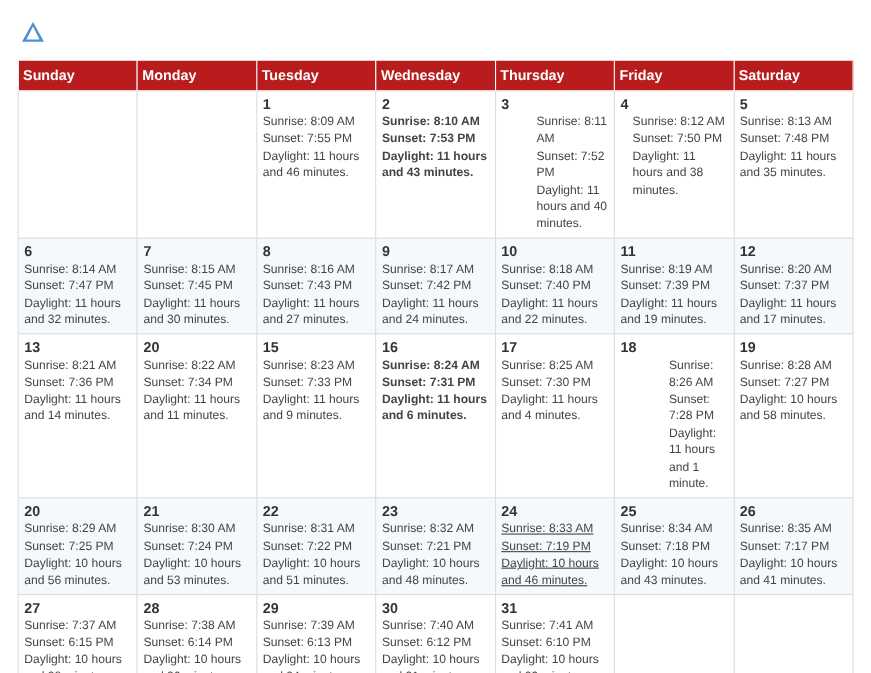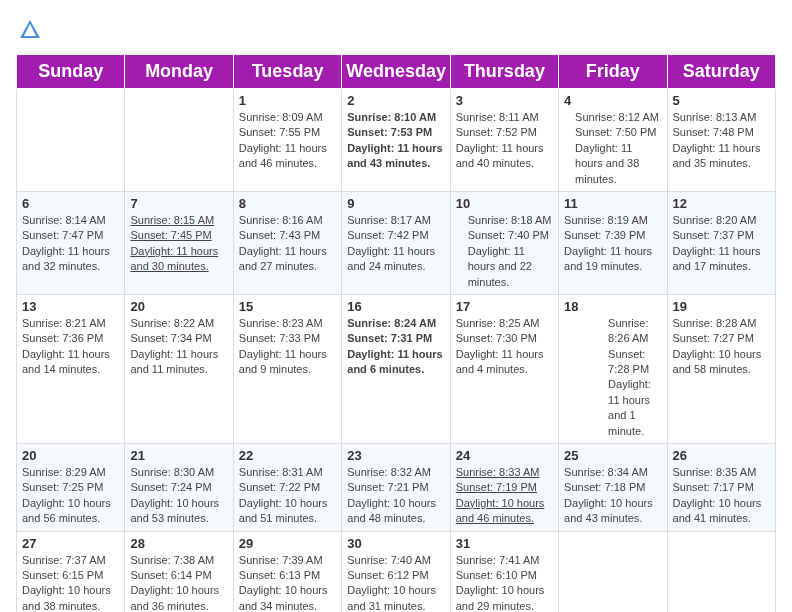--- a/index.html
+++ b/index.html
@@ -47,26 +47,26 @@
     .location-title {
       font-size: 16px;
       color: #555;
     }
     table {
       width: 100%;
       border-collapse: collapse;
       table-layout: fixed;
     }
     th {
-      background-color: #a21caf;
+      background-color: #b91c1c;
       color: #fff;
-      font-size: 18px;
+      font-size: 13px;
       font-weight: bold;
       padding: 6px 4px;
-      text-align: center;
+      text-align: left;
       border: 1px solid #fff;
     }
     td {
       border: 1px solid #ddd;
       vertical-align: top;
       padding: 4px 5px;
       min-height: 80px;
       height: 85px;
       font-size: 11px;
       color: #333;
@@ -138,21 +138,21 @@
 Daylight: 11 hours and 46 minutes.</div>
         </td>
         <td>
           <span class="day-number">2</span>
           <div class="day-info" style="white-space: pre-line; font-weight: bold;">Sunrise: 8:10 AM
 Sunset: 7:53 PM
 Daylight: 11 hours and 43 minutes.</div>
         </td>
         <td>
           <span class="day-number">3</span>
-          <div class="day-info" style="white-space: pre-line;">Sunrise: 8:11 AM
+          <div class="day-info" style="white-space: pre-line; margin-left: 32px;">Sunrise: 8:11 AM
 Sunset: 7:52 PM
 Daylight: 11 hours and 40 minutes.</div>
         </td>
         <td>
           <span class="day-number">4</span>
           <div class="day-info" style="white-space: pre-line; margin-left: 11px;">Sunrise: 8:12 AM
 Sunset: 7:50 PM
 Daylight: 11 hours and 38 minutes.</div>
         </td>
         <td>
@@ -164,39 +164,39 @@
       </tr>
       <tr>
         <td>
           <span class="day-number">6</span>
           <div class="day-info" style="white-space: pre-line;">Sunrise: 8:14 AM
 Sunset: 7:47 PM
 Daylight: 11 hours and 32 minutes.</div>
         </td>
         <td>
           <span class="day-number">7</span>
-          <div class="day-info" style="white-space: pre-line; text-decoration: underline;">Sunrise: 8:15 AM
+          <div class="day-info" style="white-space: pre-line;">Sunrise: 8:15 AM
 Sunset: 7:45 PM
 Daylight: 11 hours and 30 minutes.</div>
         </td>
         <td>
           <span class="day-number">8</span>
           <div class="day-info" style="white-space: pre-line;">Sunrise: 8:16 AM
 Sunset: 7:43 PM
 Daylight: 11 hours and 27 minutes.</div>
         </td>
         <td>
           <span class="day-number">9</span>
           <div class="day-info" style="white-space: pre-line;">Sunrise: 8:17 AM
 Sunset: 7:42 PM
 Daylight: 11 hours and 24 minutes.</div>
         </td>
         <td>
           <span class="day-number">10</span>
-          <div class="day-info" style="white-space: pre-line; margin-left: 12px;">Sunrise: 8:18 AM
+          <div class="day-info" style="white-space: pre-line;">Sunrise: 8:18 AM
 Sunset: 7:40 PM
 Daylight: 11 hours and 22 minutes.</div>
         </td>
         <td>
           <span class="day-number">11</span>
           <div class="day-info" style="white-space: pre-line;">Sunrise: 8:19 AM
 Sunset: 7:39 PM
 Daylight: 11 hours and 19 minutes.</div>
         </td>
         <td>

